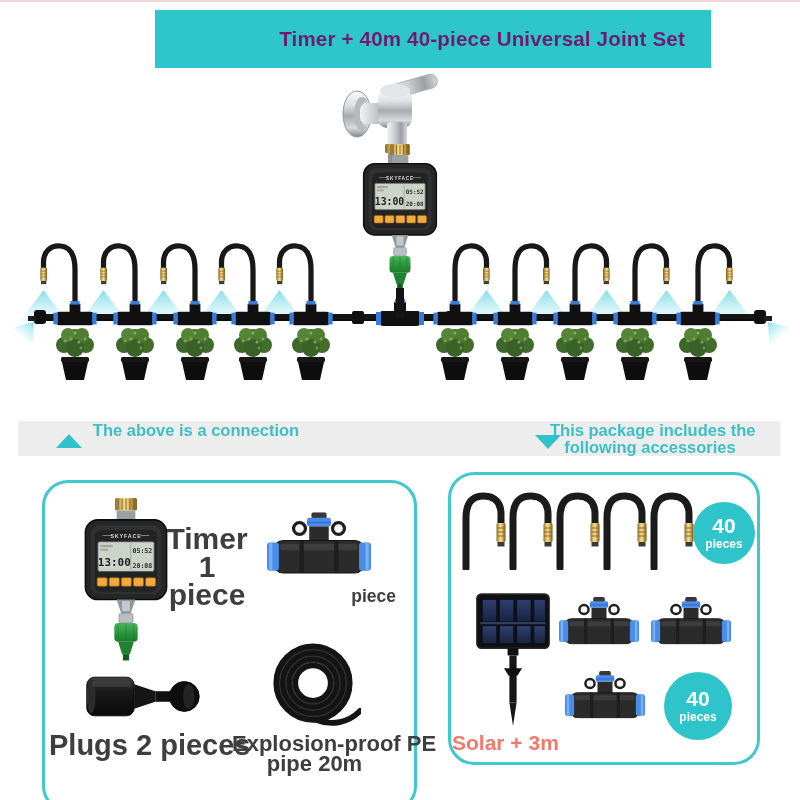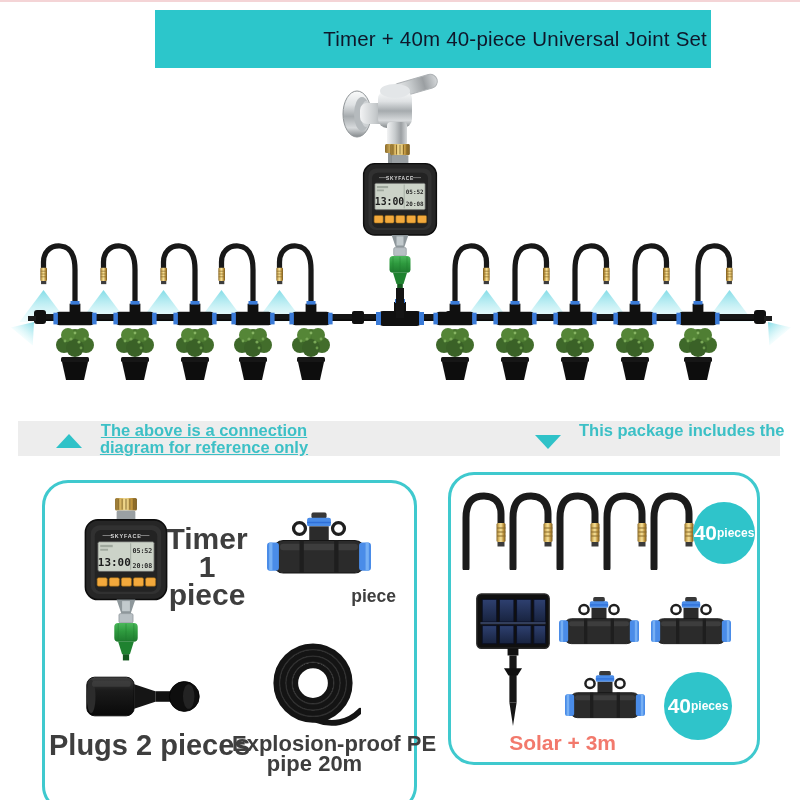--- a/index.html
+++ b/index.html
@@ -1,42 +1,42 @@
 <!DOCTYPE html>
 <html><head>
 <meta charset="utf-8">
 <style>
   html,body{margin:0;padding:0;background:#fff;}
   .page{position:relative;width:800px;height:800px;background:#ffffff;overflow:hidden;
         font-family:"Liberation Sans",sans-serif;}
   .topline{position:absolute;left:0;top:0;width:800px;height:2px;background:#f4d4d6;}
   .banner{position:absolute;left:155px;top:10px;width:556px;height:58px;background:#2cc6cb;
           display:flex;align-items:center;justify-content:flex-end;}
-  .banner span{color:#0f172a;font-weight:normal;font-size:20.5px;letter-spacing:.2px;padding-right:4px;white-space:nowrap;}
+  .banner span{color:#701a75;font-weight:bold;font-size:20.5px;letter-spacing:.2px;padding-right:26px;white-space:nowrap;}
   .diagram-svg{position:absolute;left:0;top:70px;width:800px;height:345px;}
   .band{position:absolute;left:18px;top:421px;width:762px;height:35px;background:#ededed;}
   .tri-up{position:absolute;left:38px;top:13px;width:0;height:0;
           border-left:13px solid transparent;border-right:13px solid transparent;border-bottom:14px solid #2fc2c8;}
   .tri-down{position:absolute;left:517px;top:14px;width:0;height:0;
           border-left:13px solid transparent;border-right:13px solid transparent;border-top:14px solid #2fc2c8;}
   .band-text{position:absolute;top:1px;color:#3cc0c6;font-weight:bold;font-size:16.5px;line-height:17px;text-align:center;white-space:nowrap;}
-  .band-text-left{left:66px;width:240px;text-decoration:underline;}
-  .band-text-right{left:532px;width:200px;margin-left:29px;}
+  .band-text-left{left:58px;width:240px;}
+  .band-text-right{left:532px;width:200px;}
   .pkg-box{position:absolute;background:#fff;border:3.5px solid #3fc9ce;border-radius:26px;box-sizing:border-box;}
   .box-left{left:42px;top:480px;width:375px;height:332px;}
   .box-right{left:448px;top:472px;width:312px;height:293px;}
   .abs{position:absolute;}
   .lbl{position:absolute;color:#3e3e3e;font-weight:bold;text-align:center;white-space:nowrap;}
   .timer-lbl{left:116px;top:42px;width:92px;font-size:30px;line-height:28px;}
   .tconn-lbl{left:193px;top:104px;width:158px;font-size:17.5px;line-height:19px;text-align:right;}
   .plugs-lbl{left:4px;top:246px;width:186px;font-size:29px;}
   .pe-lbl{left:187px;top:251px;width:165px;font-size:22px;line-height:20px;}
-  .solar-lbl{left:1px;top:256px;width:164px;color:#f2796c;font-weight:bold;font-size:21px;line-height:23px;text-align:right;position:absolute;white-space:nowrap;}
+  .solar-lbl{left:1px;top:256px;width:164px;color:#f2796c;font-weight:bold;font-size:21px;line-height:23px;text-align:left;position:absolute;white-space:nowrap;}
   .badge{position:absolute;background:#2fc4ca;border-radius:50%;color:#fff;font-weight:bold;
-         display:flex;flex-direction:row;align-items:center;justify-content:center;line-height:1.08;}
+         display:flex;flex-direction:column;align-items:center;justify-content:center;line-height:1.08;}
   .badge-top{left:242px;top:27px;width:62px;height:62px;}
   .badge-bottom{left:213px;top:197px;width:68px;height:68px;}
   .badge .n{font-size:21px;}
   .badge .u{font-size:12px;}
 </style>
 </head>
 <body>
 
 <div class="page">
   <div class="topline"></div>
@@ -345,25 +345,25 @@
     </g>
 
     <use href="#sym-timer" x="358" y="74" width="84" height="147"></use>
     <rect x="396" y="218" width="8" height="30" fill="#141414"></rect>
   </svg>
 
   <div class="band">
     <div class="tri-up"></div>
     <div class="band-text band-text-left">
       <div>The above is a connection</div>
-      <div>diagram for reference only</div>
     </div>
     <div class="tri-down"></div>
     <div class="band-text band-text-right">
       <div>This package includes the</div>
+      <div>following accessories</div>
     </div>
   </div>
 
   <div class="pkg-box box-left">
     <svg class="abs" style="left:34px;top:15px" width="94" height="164" viewBox="0 0 120 210">
       <use href="#sym-timer" width="120" height="210"></use>
     </svg>
     <div class="lbl timer-lbl">
       <div>Timer</div>
       <div>1</div>

